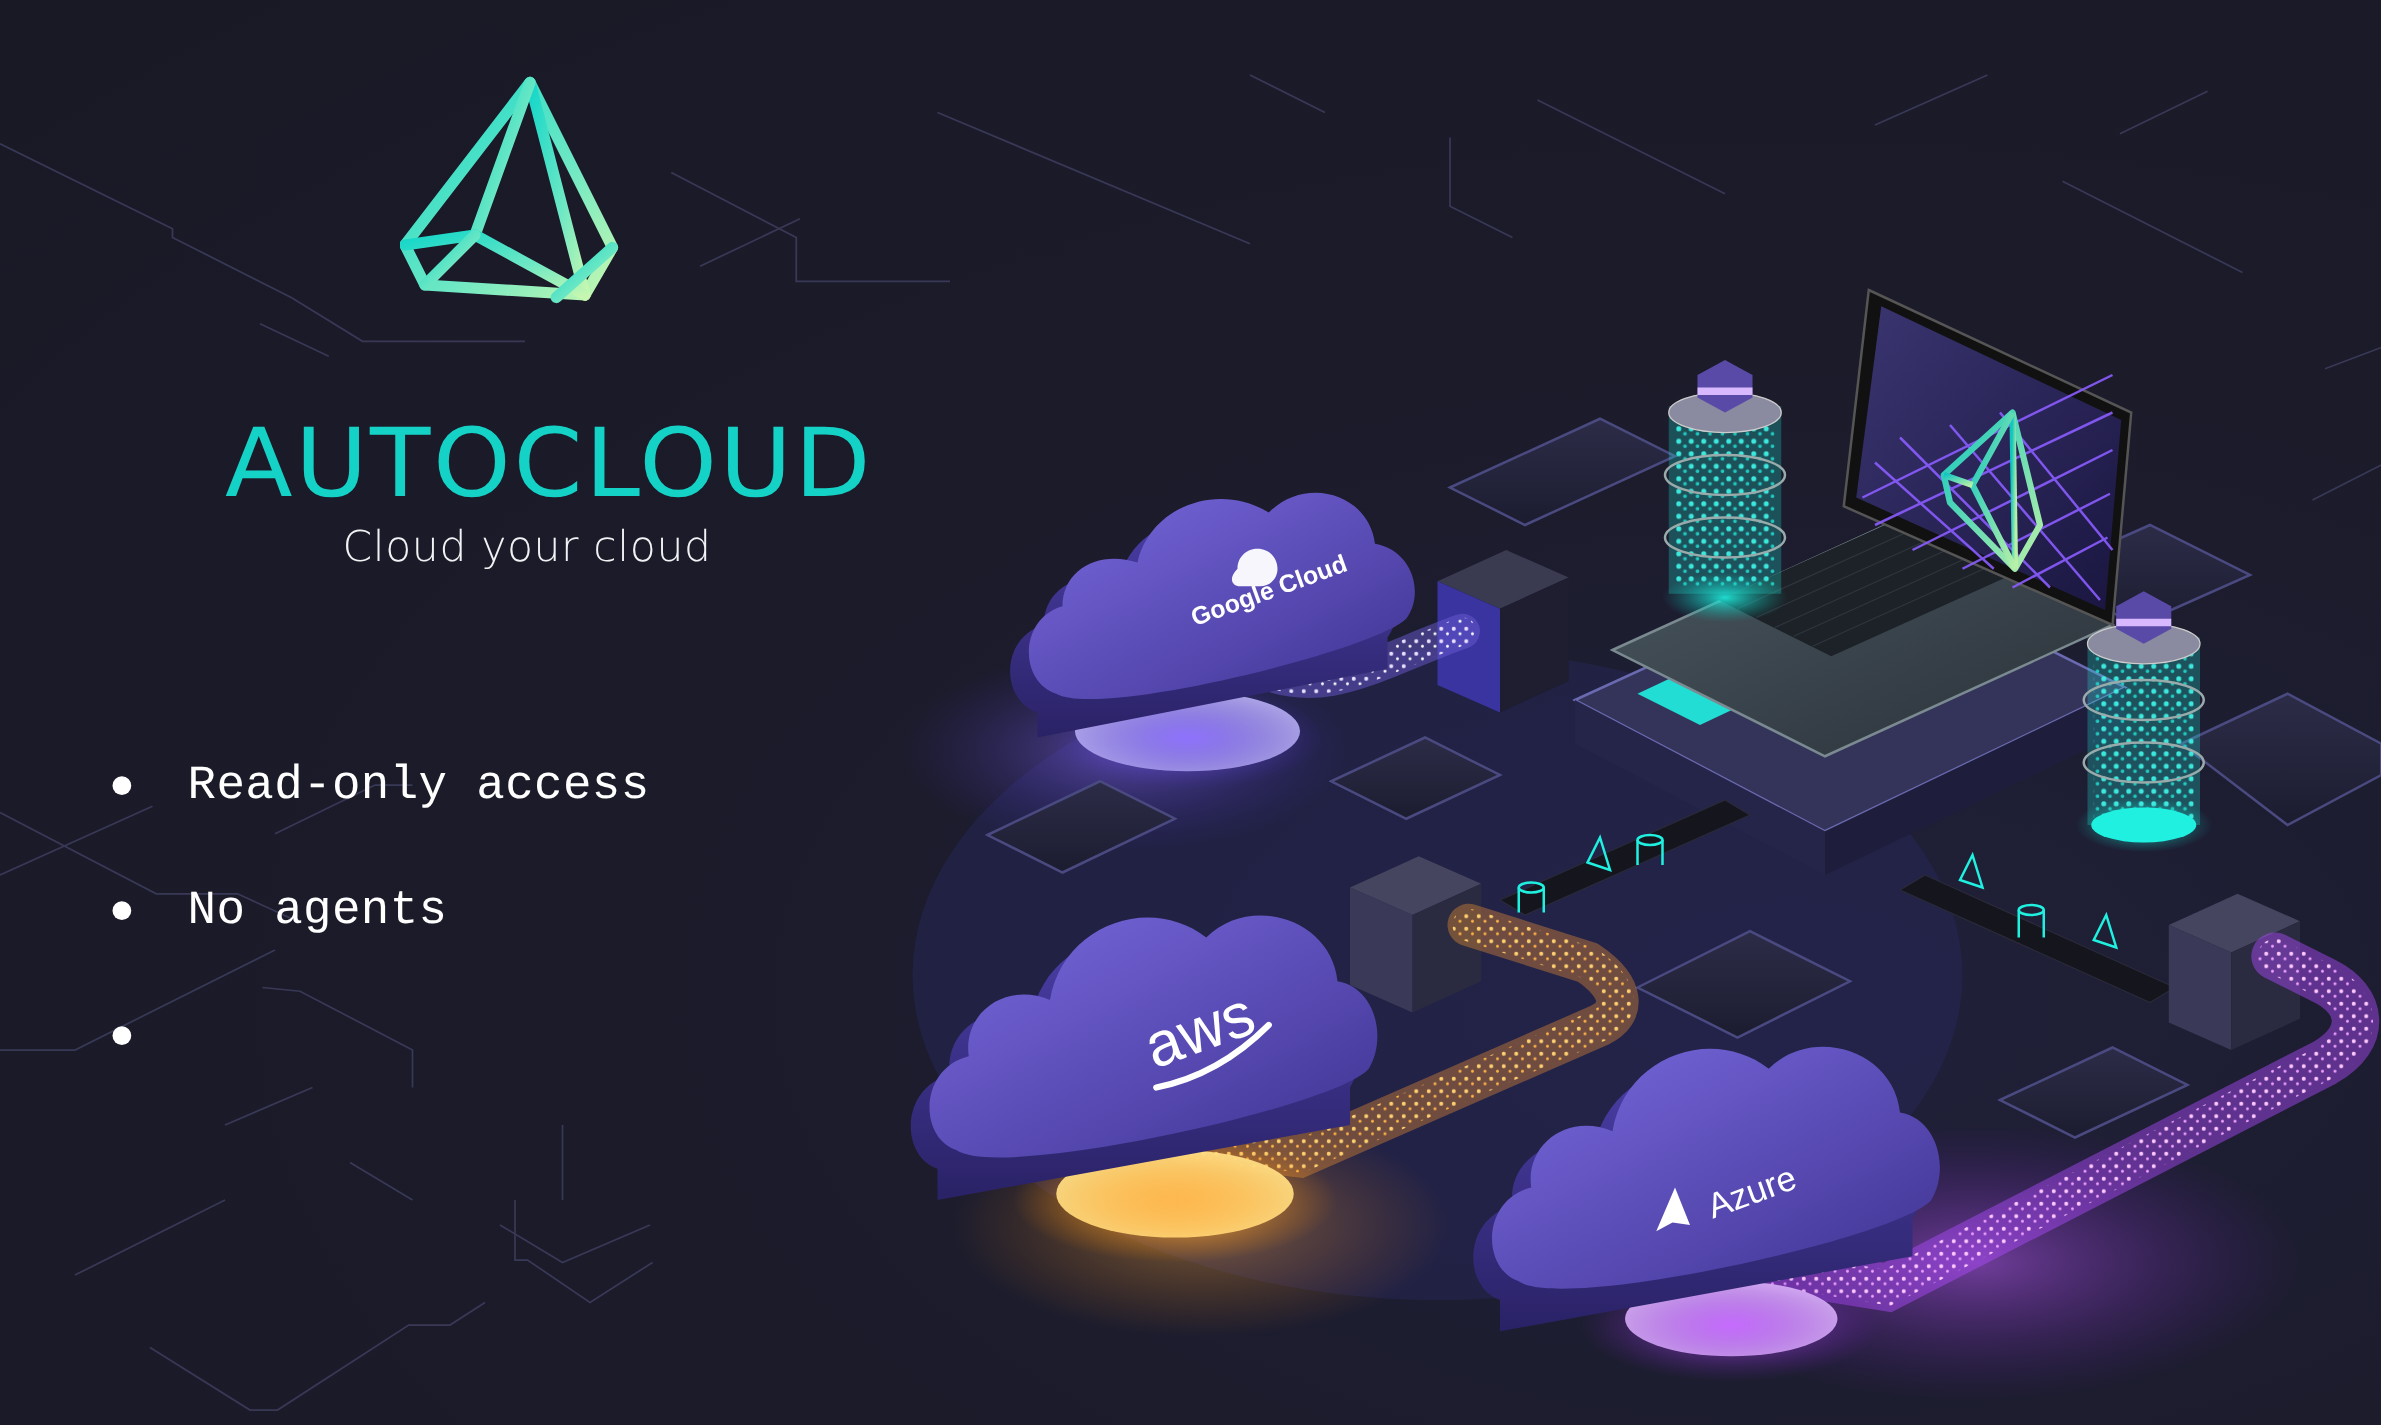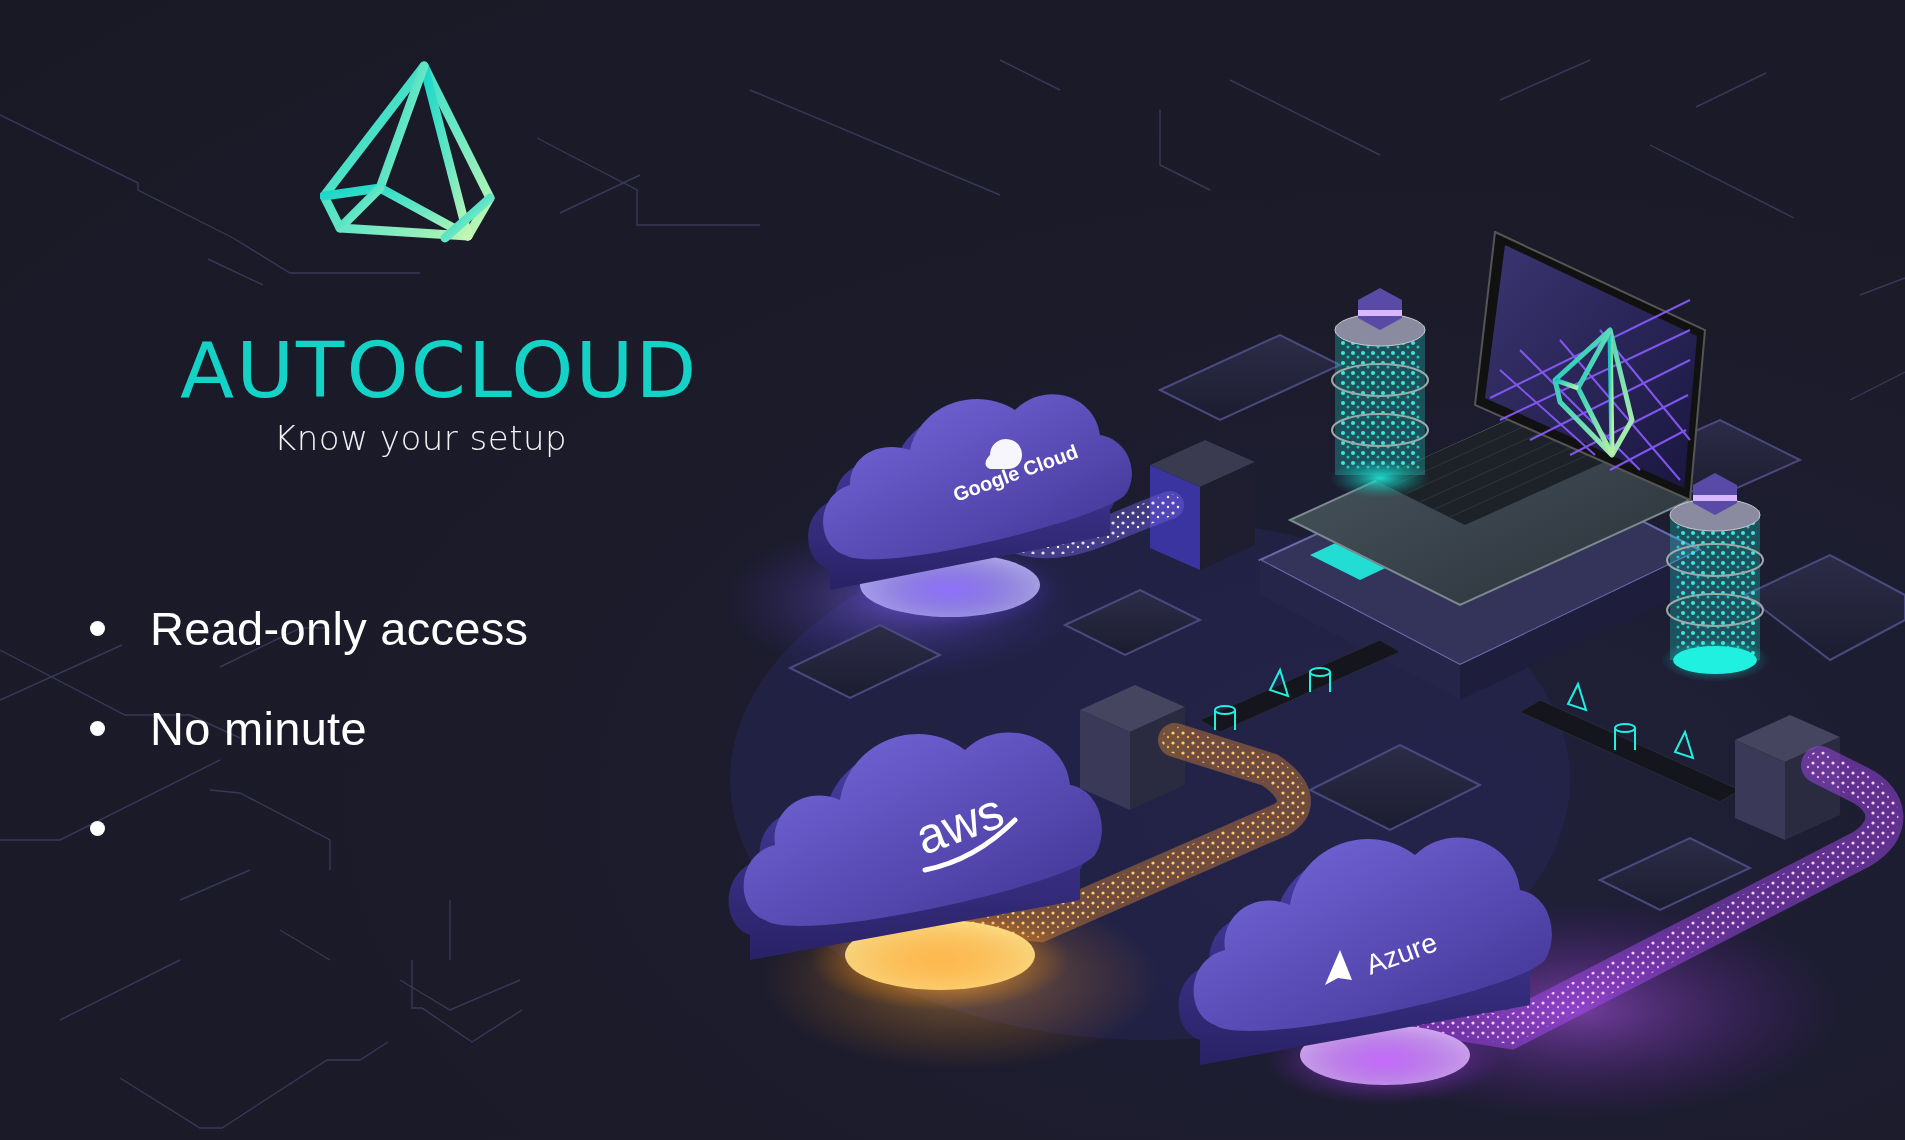--- a/index.html
+++ b/index.html
@@ -22,21 +22,21 @@
       transform: scaleX(1.04); transform-origin: left top;
     }
     .tagline {
       position: absolute; left: 124px; top: 363px;
       font-family: "DejaVu Sans", sans-serif; font-weight: 300;
       font-size: 34px; color: #f2f2f5; letter-spacing: 0.5px;
     }
     .features { position: absolute; left: 90px; top: 578px; list-style: none; }
     .feature { display: flex; align-items: center; height: 100px; }
     .bullet { width: 15px; height: 15px; border-radius: 50%; background: #ffffff; margin-right: 45px; flex: 0 0 auto; }
-    .feature-label { font-family: Liberation Sans, sans-serif; font-size: 47px; color: #ffffff; letter-spacing: 0.3px; }
+    .feature-label { font-family: Liberation Mono, monospace; font-size: 38px; color: #ffffff; letter-spacing: 0.3px; }
     .illustration { position: absolute; left: 700px; top: 200px; width: 1205px; height: 940px; }
     .cloud-label { position: absolute; color: #ffffff; font-family: "Liberation Sans", sans-serif; font-weight: bold; white-space: nowrap; }
     .gc-label { left: 950px; top: 462px; font-size: 20px; transform: rotate(-20deg); }
     .aws-label { left: 915px; top: 795px; font-size: 50px; transform: rotate(-20deg); font-weight: normal; }
     .azure-label { left: 1365px; top: 938px; font-size: 28px; transform: rotate(-20deg); font-weight: normal; }
   </style>
 </head>
 <body>
 
 <div class="canvas">
@@ -83,31 +83,31 @@
       <g fill="none" stroke="url(#logoGrad)" stroke-width="9" stroke-linejoin="round" stroke-linecap="round">
         <polygon points="104,8 170,140 148,178 20,170 4,138"></polygon>
         <polyline points="104,8 148,178"></polyline>
         <polyline points="104,8 60,130"></polyline>
         <polyline points="4,138 60,130 148,178"></polyline>
         <polyline points="60,130 20,170"></polyline>
         <polyline points="170,140 125,180"></polyline>
       </g>
     </svg>
     <div class="wordmark">AUTOCLOUD</div>
-    <div class="tagline">Know your setup</div>
+    <div class="tagline">Cloud your cloud</div>
   </div>
 
   <ul class="features">
     <li class="feature">
       <span class="bullet"></span>
       <span class="feature-label">Read-only access</span>
     </li>
     <li class="feature">
       <span class="bullet"></span>
-      <span class="feature-label">No minute</span>
+      <span class="feature-label">No agents</span>
     </li>
     <li class="feature">
       <span class="bullet"></span>
     </li>
   </ul>
 
   <svg class="illustration" viewBox="700 200 1205 940" width="1205" height="940">
     <defs>
       <linearGradient id="cloudGrad" x1="0" y1="0" x2="1" y2="1">
         <stop offset="0" stop-color="#7a6ae0"></stop>

